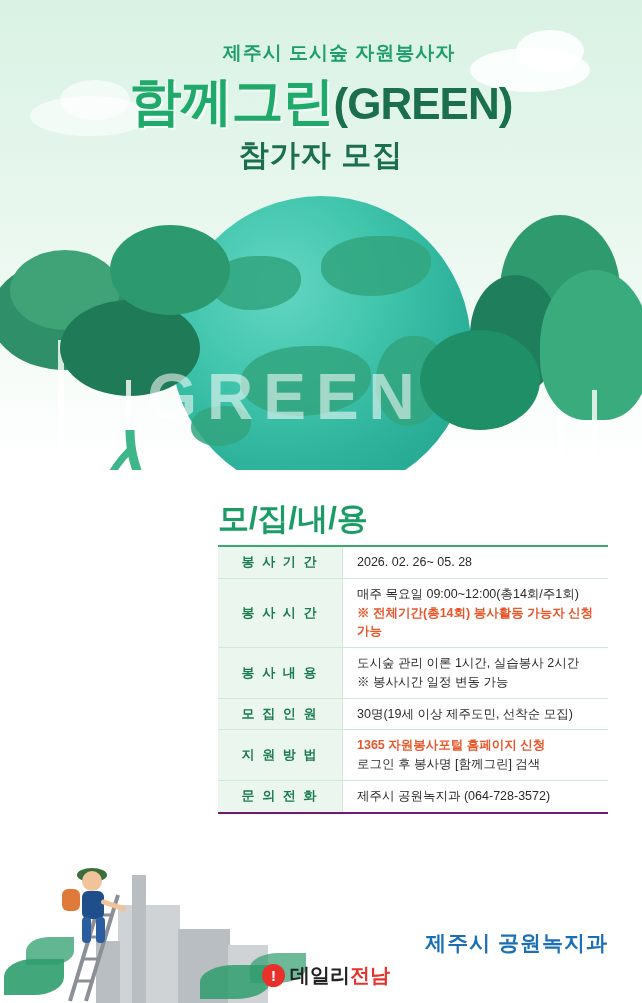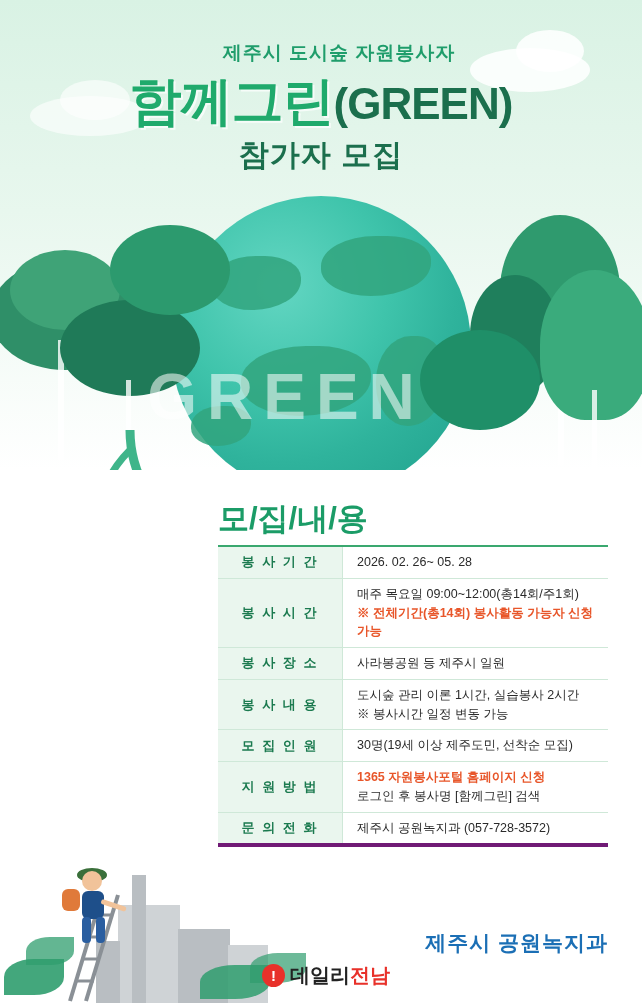--- a/index.html
+++ b/index.html
@@ -146,21 +146,21 @@
     border-collapse: collapse;
     font-size: 12.5px;
   }
   table.info tr { }
   table.info td {
     padding: 6px 14px;
     vertical-align: middle;
     border-bottom: 1px solid #cfe8d8;
   }
   table.info tr:first-child td { border-top: 2px solid #3aa86f; }
-  table.info tr:last-child td { border-bottom: 4px solid #701a75; }
+  table.info tr:last-child td { border-bottom: 2px solid #701a75; }
   td.label {
     width: 96px;
     background: #eaf6ee;
     color: #1b7a4f;
     font-weight: bold;
     text-align: center;
     font-size: 13px;
     letter-spacing: 2px;
     border-right: 1px solid #cfe8d8;
   }
@@ -310,26 +310,20 @@
           </td>
         </tr>
         <tr>
           <td class="label">봉 사 시 간</td>
           <td class="value">
             <span class="val-line">매주 목요일 09:00~12:00(총14회/주1회)</span>
             <span class="val-line note">※ 전체기간(총14회) 봉사활동 가능자 신청 가능</span>
           </td>
         </tr>
         <tr>
-          <td class="label">봉 사 장 소</td>
-          <td class="value">
-            <span class="val-line">사라봉공원 등 제주시 일원</span>
-          </td>
-        </tr>
-        <tr>
           <td class="label">봉 사 내 용</td>
           <td class="value">
             <span class="val-line">도시숲 관리 이론 1시간, 실습봉사 2시간</span>
             <span class="val-line">※ 봉사시간 일정 변동 가능</span>
           </td>
         </tr>
         <tr>
           <td class="label">모 집 인 원</td>
           <td class="value">
             <span class="val-line">30명(19세 이상 제주도민, 선착순 모집)</span>
@@ -338,21 +332,21 @@
         <tr>
           <td class="label">지 원 방 법</td>
           <td class="value">
             <span class="val-line hl">1365 자원봉사포털 홈페이지 신청</span>
             <span class="val-line">로그인 후 봉사명 [함께그린] 검색</span>
           </td>
         </tr>
         <tr>
           <td class="label">문 의 전 화</td>
           <td class="value">
-            <span class="val-line">제주시 공원녹지과 (057-728-3572)</span>
+            <span class="val-line">제주시 공원녹지과 (064-728-3572)</span>
           </td>
         </tr>
       </tbody>
     </table>
   </div>
 
   <div class="city">
     <div class="bldg" style="left:118px; width:62px; height:98px;"></div>
     <div class="bldg d" style="left:178px; width:52px; height:74px;"></div>
     <div class="bldg" style="left:228px; width:40px; height:58px;"></div>

